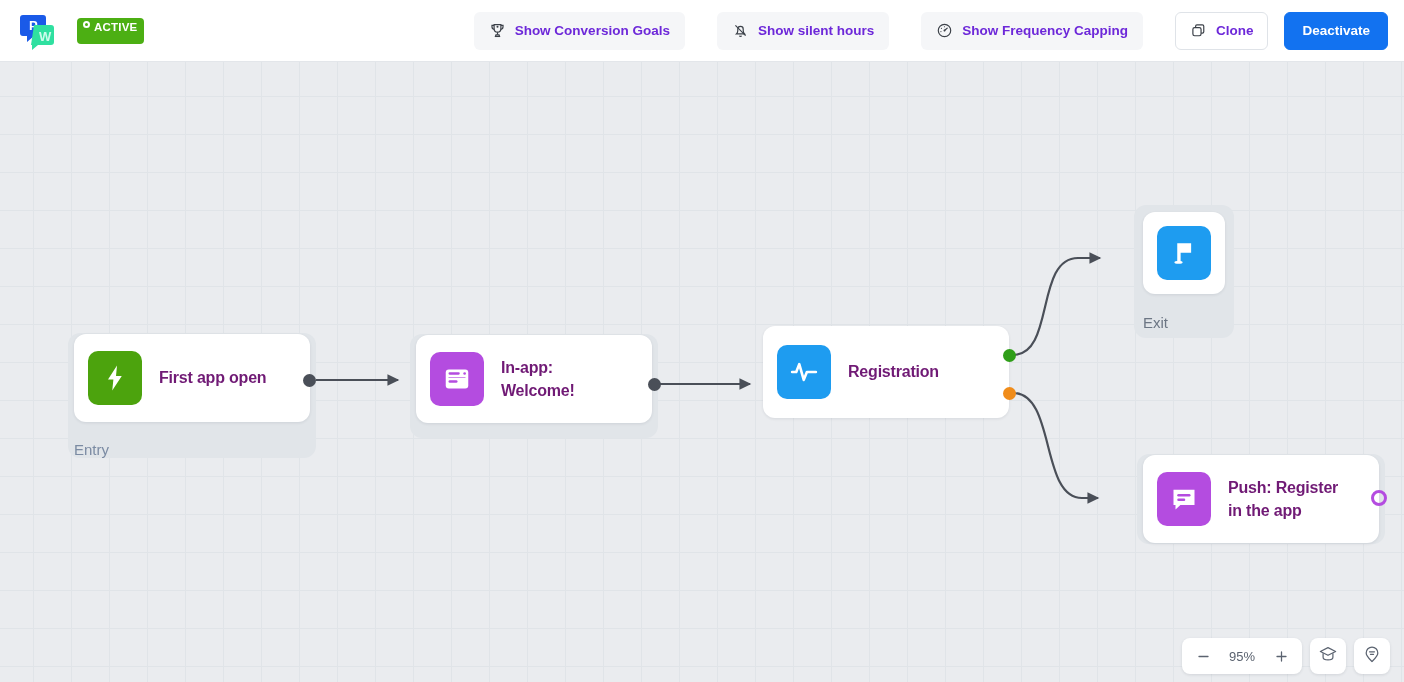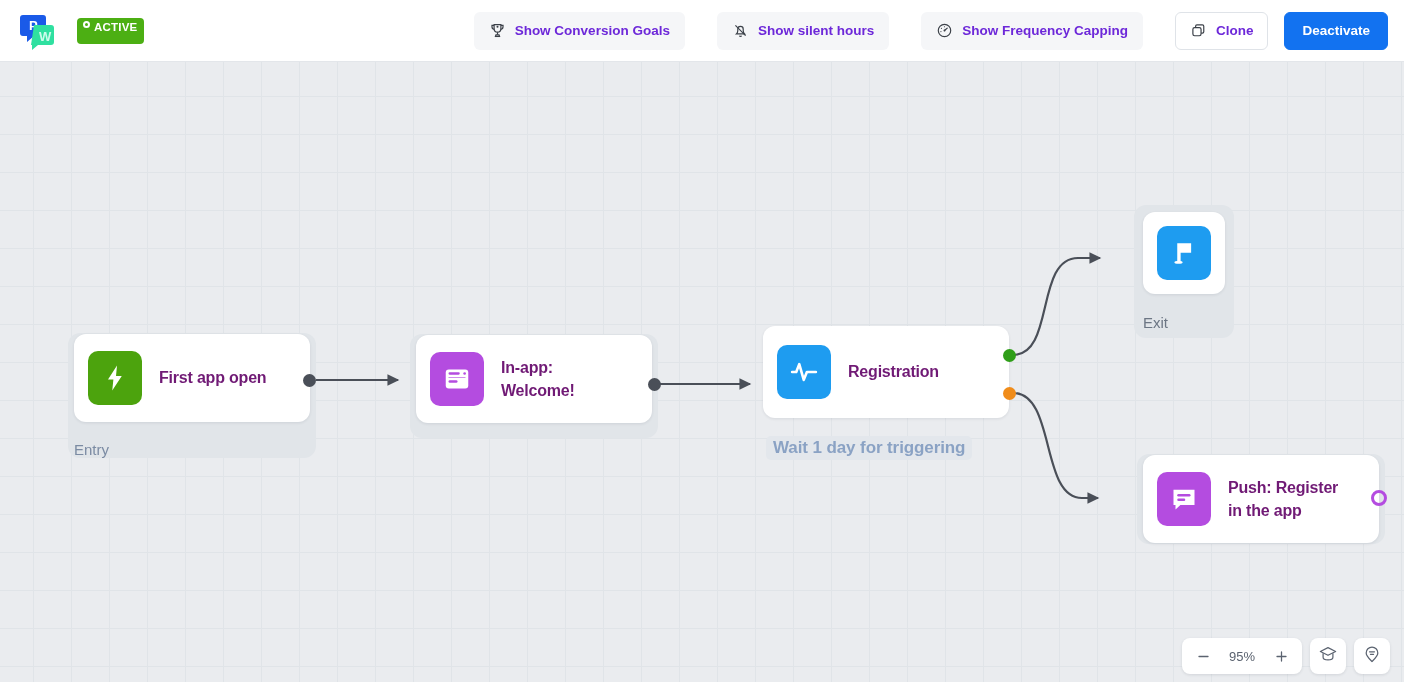--- a/index.html
+++ b/index.html
@@ -350,21 +350,20 @@
   <div class="node" style="left:763px; top:264px; width:246px; height:92px;">
     <div class="node-icon" style="background:#1e9cf0;">
       <svg width="30" height="30" viewBox="0 0 24 24" fill="none" stroke="#ffffff" stroke-width="2.1" stroke-linecap="round" stroke-linejoin="round">
         <path d="M2.5 12h3.3l2.4-6.3 3.6 12.6 2.5-6.3h7.2"></path>
       </svg>
     </div>
     <div class="node-label">Registration</div>
   </div>
   <div class="port port-green" style="left:1003px; top:287px;"></div>
   <div class="port port-orange" style="left:1003px; top:325px;"></div>
-  <div class="wait-label" style="left:766px; top:374px;">Wait 1 day for triggering</div>
 
   <div class="group-box" style="left:1134px; top:143px; width:100px; height:133px;"></div>
   <div class="node-exit" style="left:1143px; top:150px;">
     <div class="node-icon" style="background:#1e9cf0; width:54px; height:54px;">
       <svg width="30" height="30" viewBox="0 0 24 24" fill="#ffffff">
         <path d="M6.6 4.2h11.1v7.6H9.3v7.9H6.6z"></path>
         <ellipse cx="7.6" cy="19.4" rx="3.3" ry="1.25"></ellipse>
       </svg>
     </div>
   </div>

